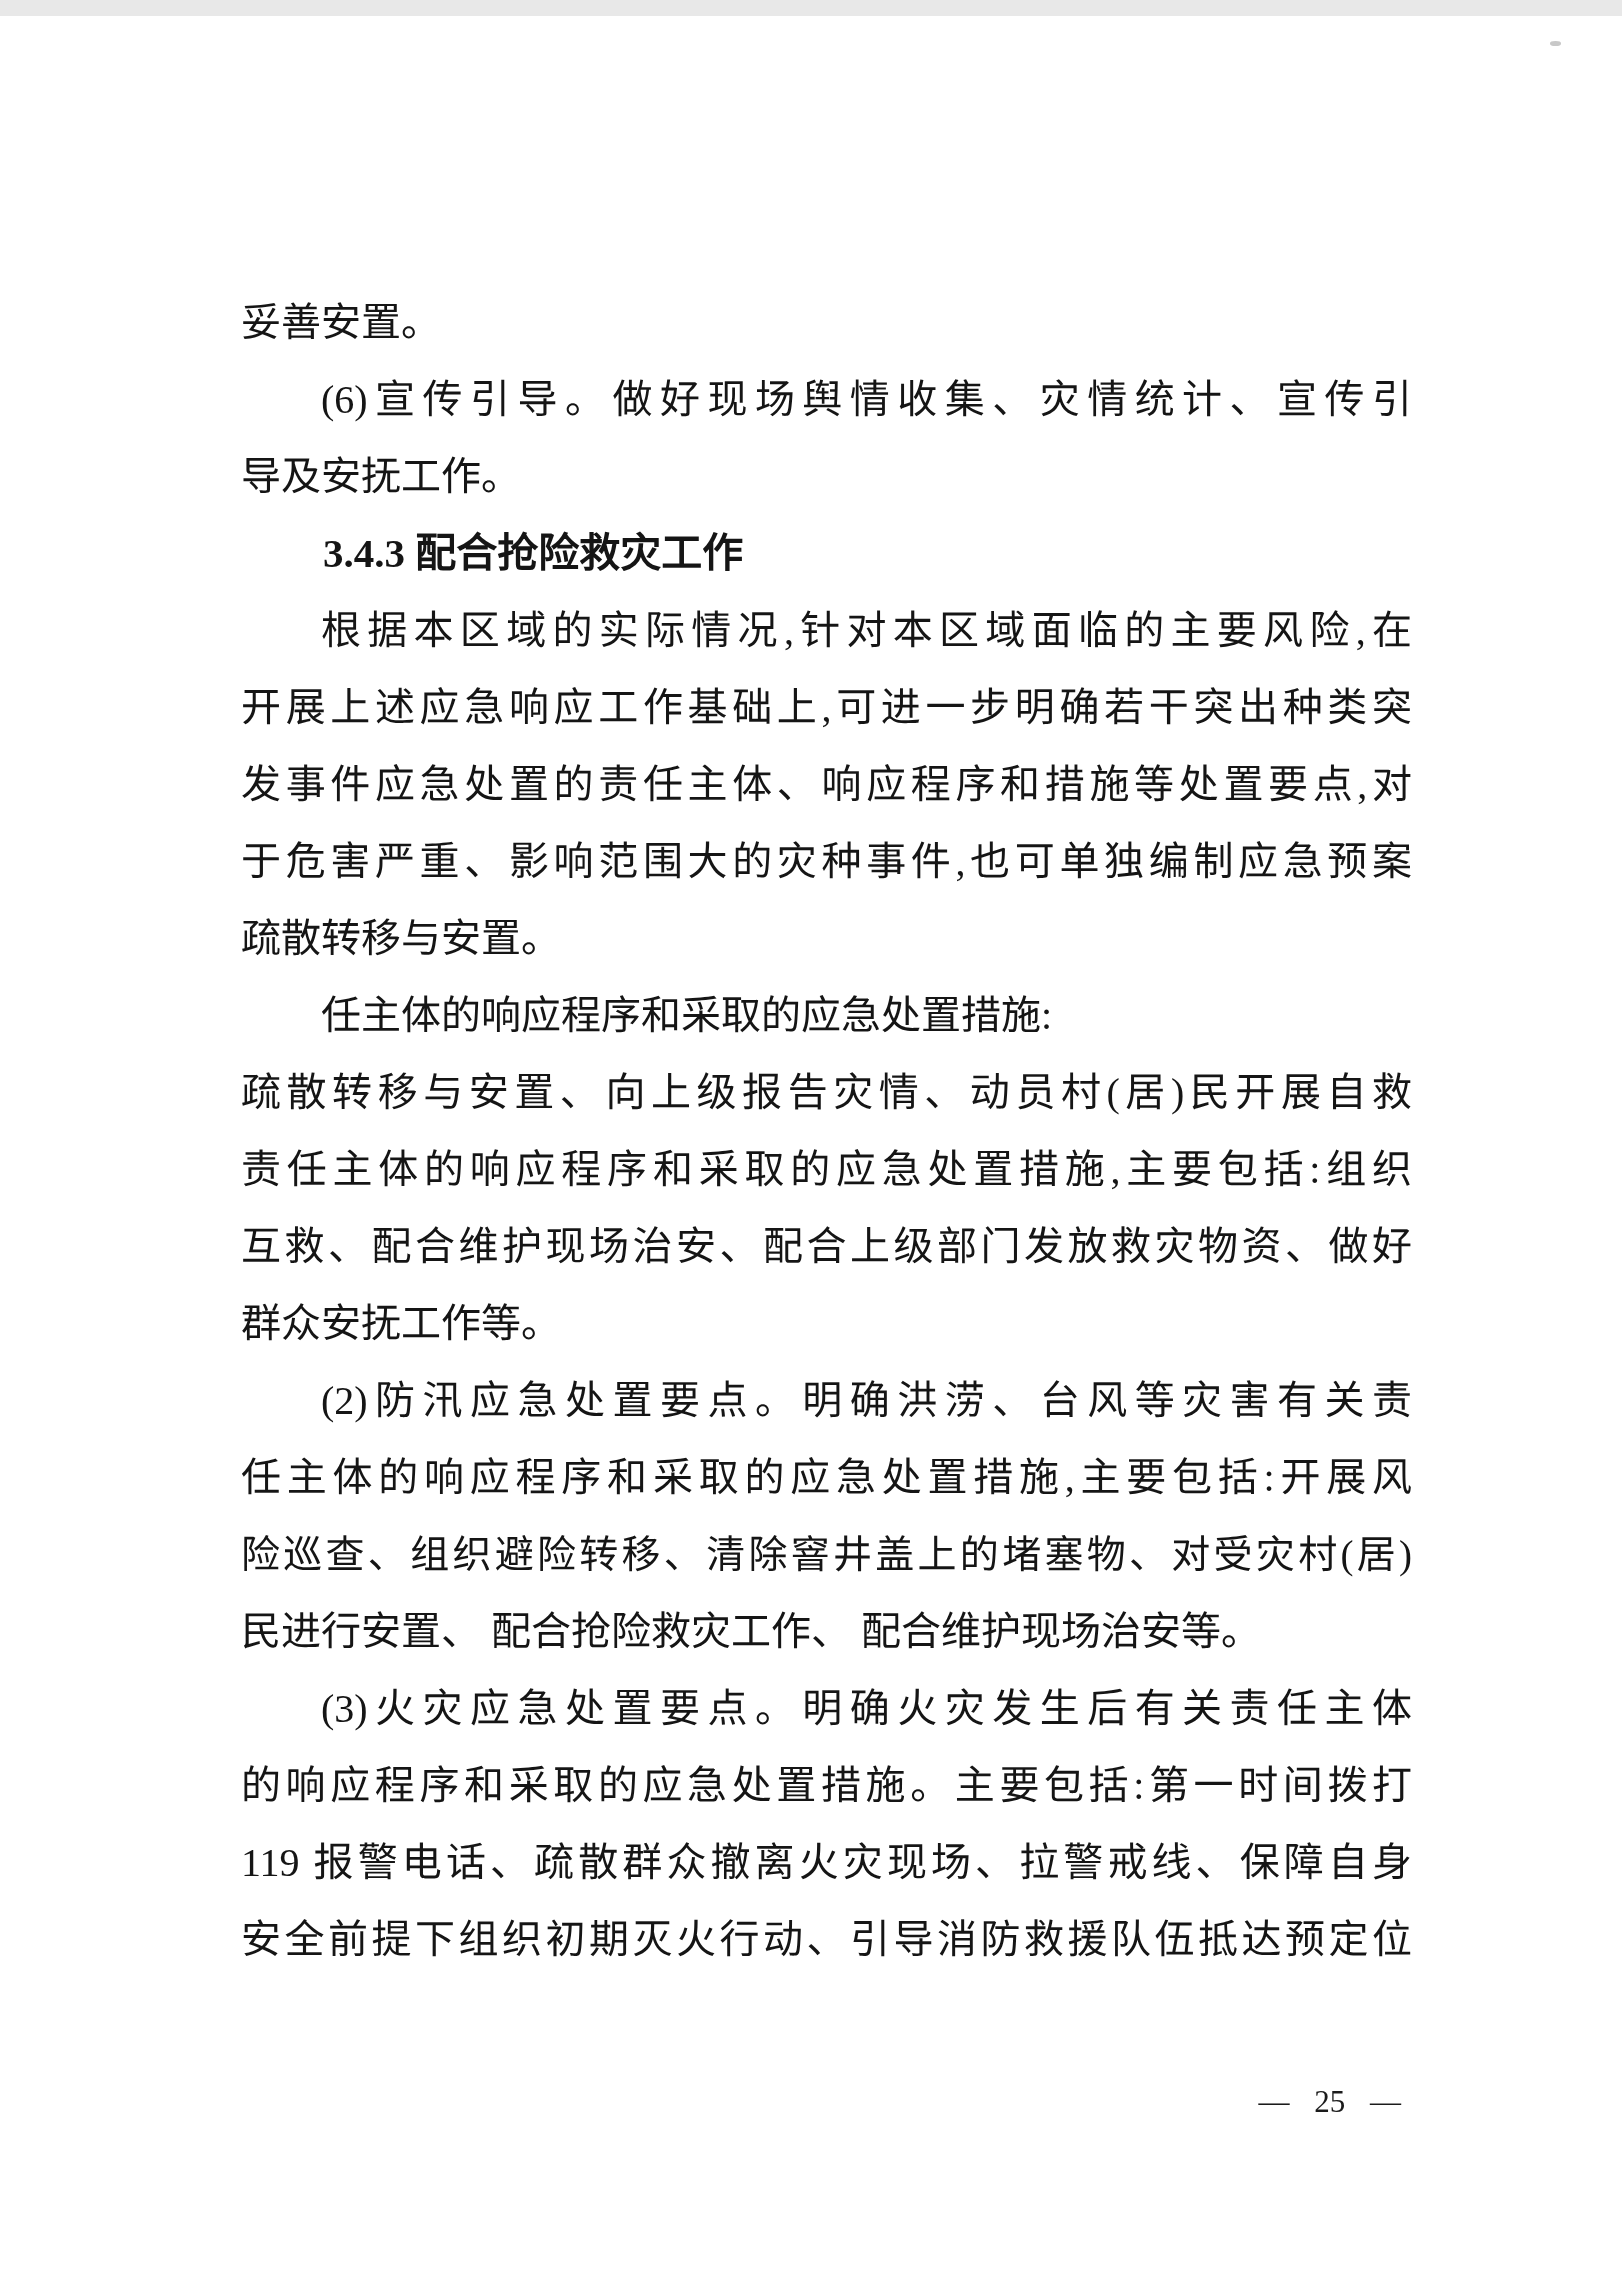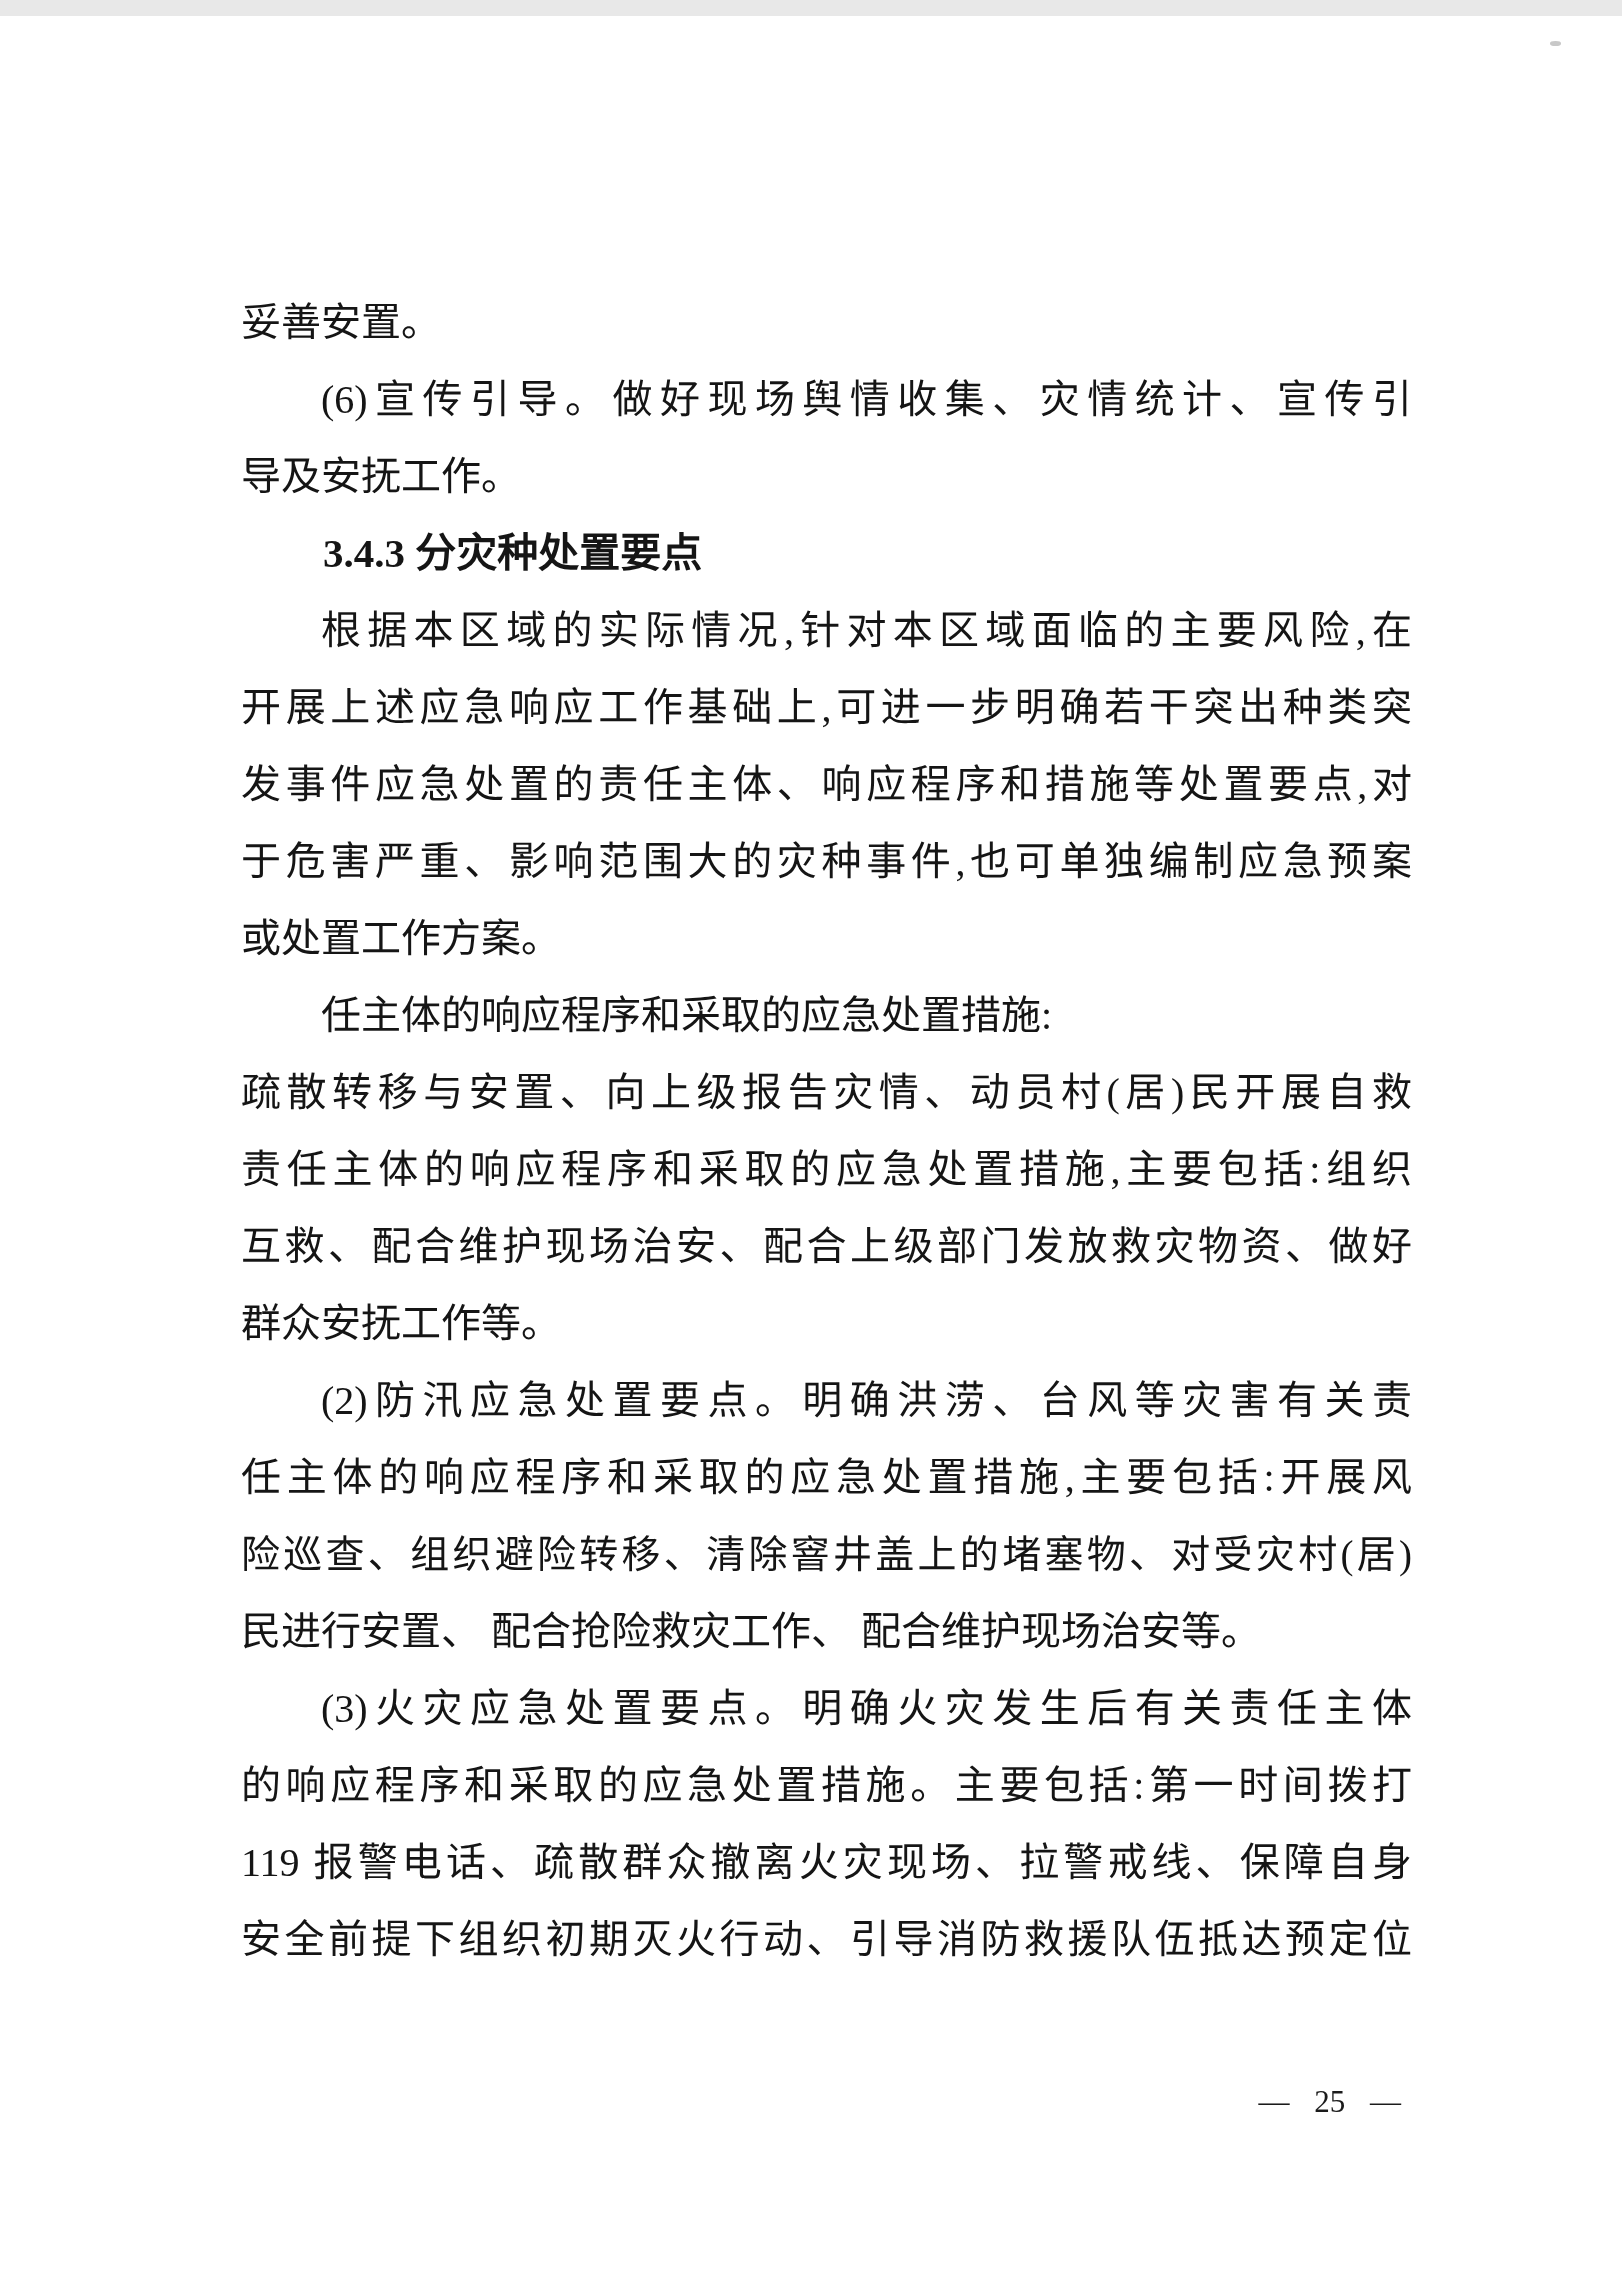--- a/index.html
+++ b/index.html
@@ -64,26 +64,26 @@
 <body>
 
 <div class="page">
 
   <div class="scan-artifact"></div>
 
   <div class="body-text">
     <div class="line">妥善安置。</div>
     <div class="line j indent">(6)宣传引导。做好现场舆情收集、灾情统计、宣传引</div>
     <div class="line">导及安抚工作。</div>
-    <div class="line heading indent">3.4.3 分灾种处置要点</div>
+    <div class="line heading indent">3.4.3 配合抢险救灾工作</div>
     <div class="line j indent">根据本区域的实际情况,针对本区域面临的主要风险,在</div>
     <div class="line j">开展上述应急响应工作基础上,可进一步明确若干突出种类突</div>
     <div class="line j">发事件应急处置的责任主体、响应程序和措施等处置要点,对</div>
     <div class="line j">于危害严重、影响范围大的灾种事件,也可单独编制应急预案</div>
-    <div class="line">或处置工作方案。</div>
+    <div class="line">疏散转移与安置。</div>
     <div class="line indent">任主体的响应程序和采取的应急处置措施:</div>
     <div class="line j">疏散转移与安置、向上级报告灾情、动员村(居)民开展自救</div>
     <div class="line j">责任主体的响应程序和采取的应急处置措施,主要包括:组织</div>
     <div class="line j">互救、配合维护现场治安、配合上级部门发放救灾物资、做好</div>
     <div class="line">群众安抚工作等。</div>
     <div class="line j indent">(2)防汛应急处置要点。明确洪涝、台风等灾害有关责</div>
     <div class="line j">任主体的响应程序和采取的应急处置措施,主要包括:开展风</div>
     <div class="line j tight">险巡查、组织避险转移、清除窨井盖上的堵塞物、对受灾村(居)</div>
     <div class="line">民进行安置、 配合抢险救灾工作、 配合维护现场治安等。</div>
     <div class="line j indent">(3)火灾应急处置要点。明确火灾发生后有关责任主体</div>

